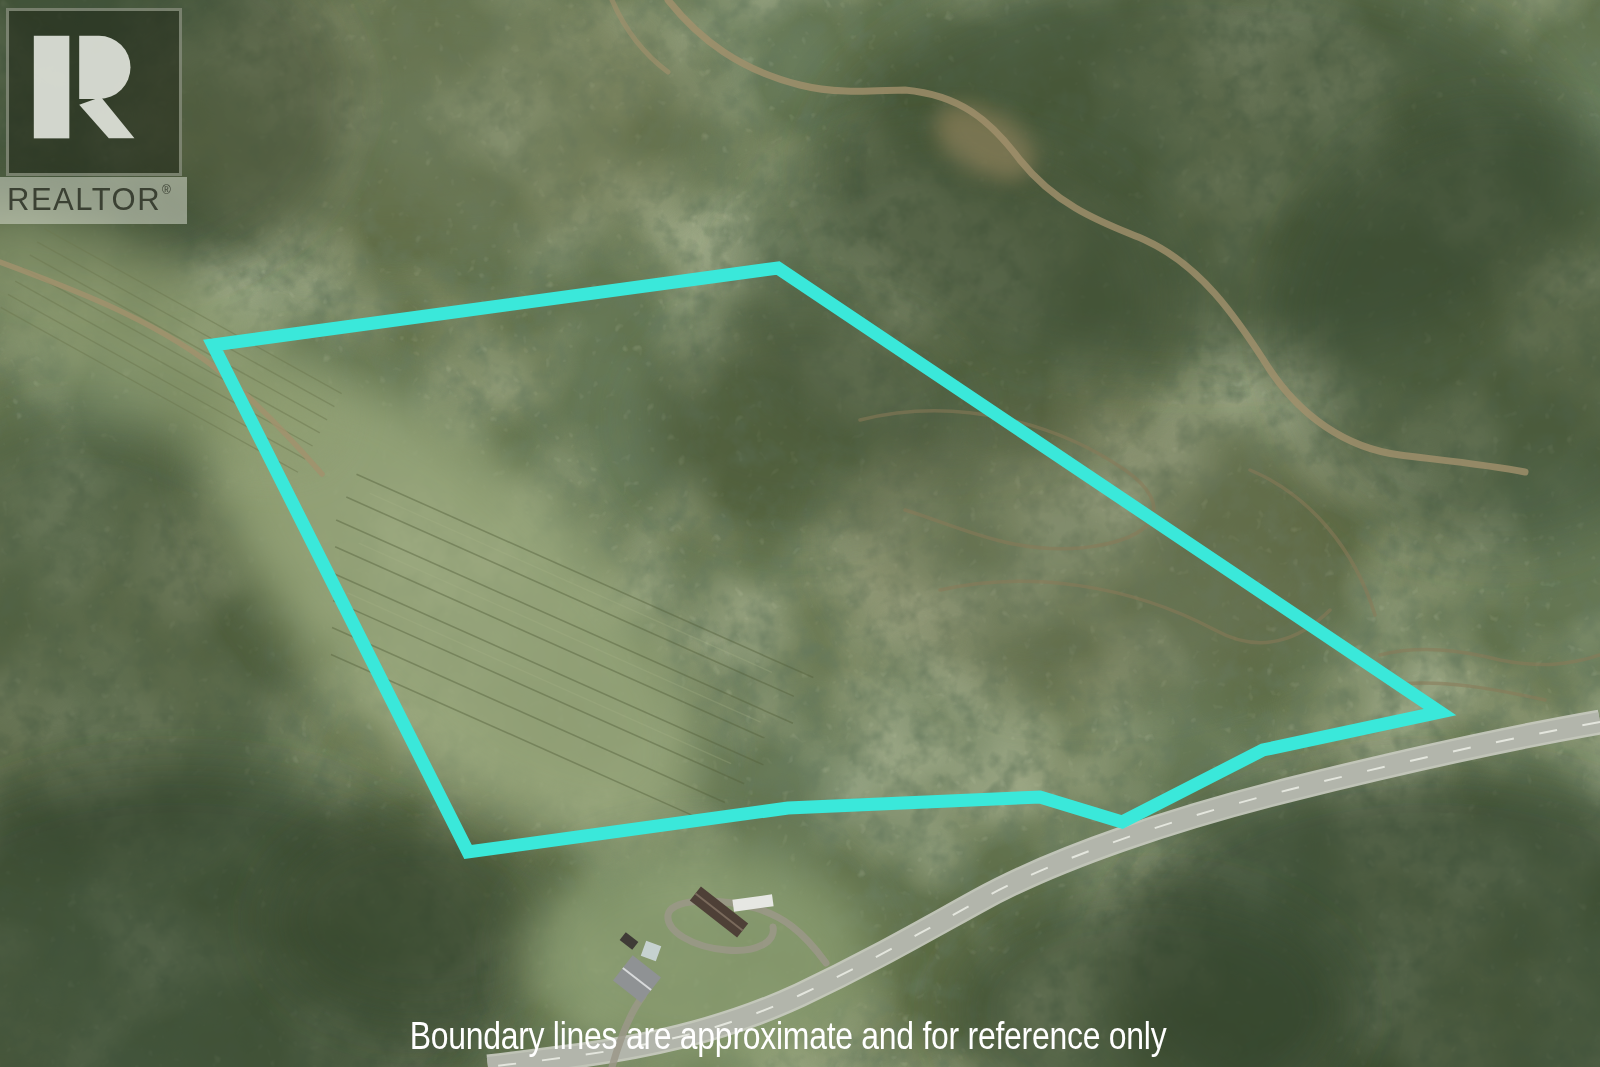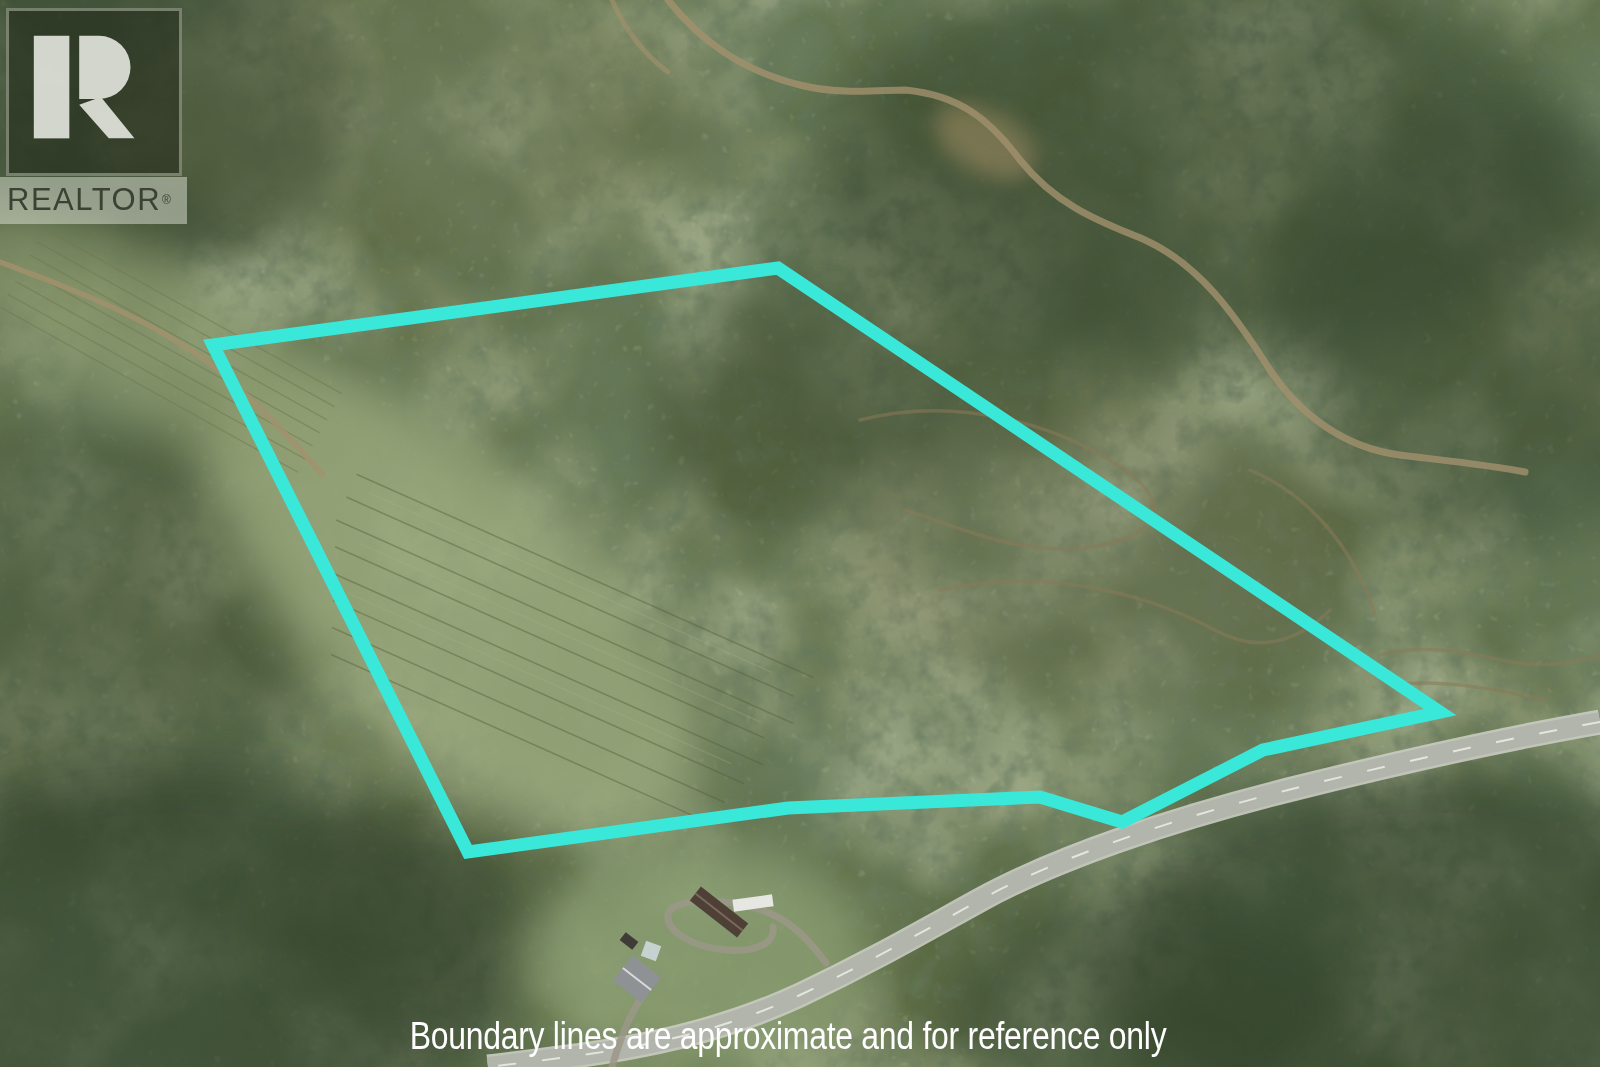--- a/index.html
+++ b/index.html
@@ -11,21 +11,21 @@
   
   .watermark{position:absolute;left:0;top:0;width:187px;z-index:30;}
   .wm-box{
     margin:8px 5px 0 6px;height:168px;box-sizing:border-box;
     background:rgba(28,34,19,.5);border:3px solid rgba(216,221,206,.42);
     display:flex;align-items:center;justify-content:center;
   }
   .wm-box svg{position:static;width:150px;height:148px;}
   .wm-band{
     margin-top:1px;background:rgba(223,227,216,.5);
-    padding:7px 4px 9px 7px;display:flex;align-items:center;line-height:1;
+    padding:7px 4px 9px 7px;display:flex;align-items:flex-start;line-height:1;
   }
   .wm-band span{
     font-size:31px;color:#3b4133;letter-spacing:1.5px;font-weight:400;
   }
   .wm-band sup{font-size:12px;color:#3b4133;line-height:1;margin-left:1px;}
   
   .caption{
     position:absolute;left:0;right:0;bottom:9px;z-index:30;
     text-align:center;color:#ffffff;font-size:38px;letter-spacing:-.3px;
     transform:translateX(-12px) scaleX(.84);transform-origin:center;

